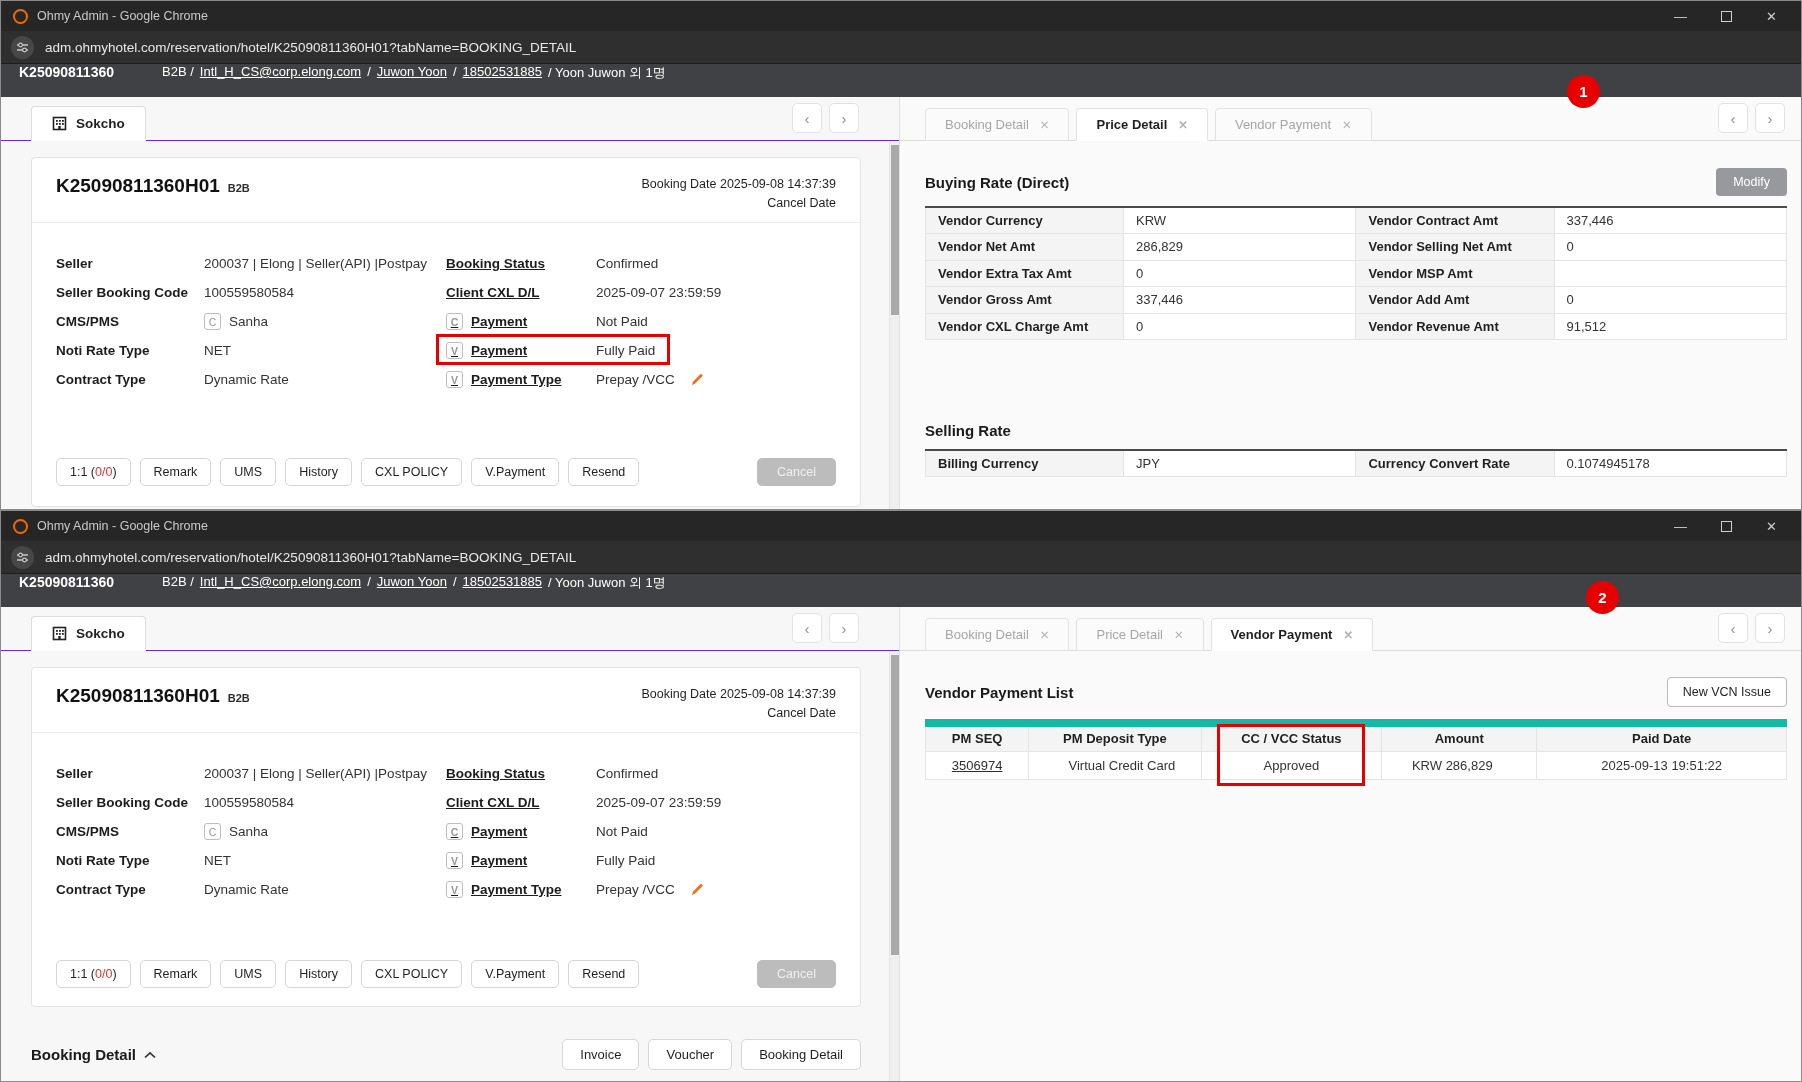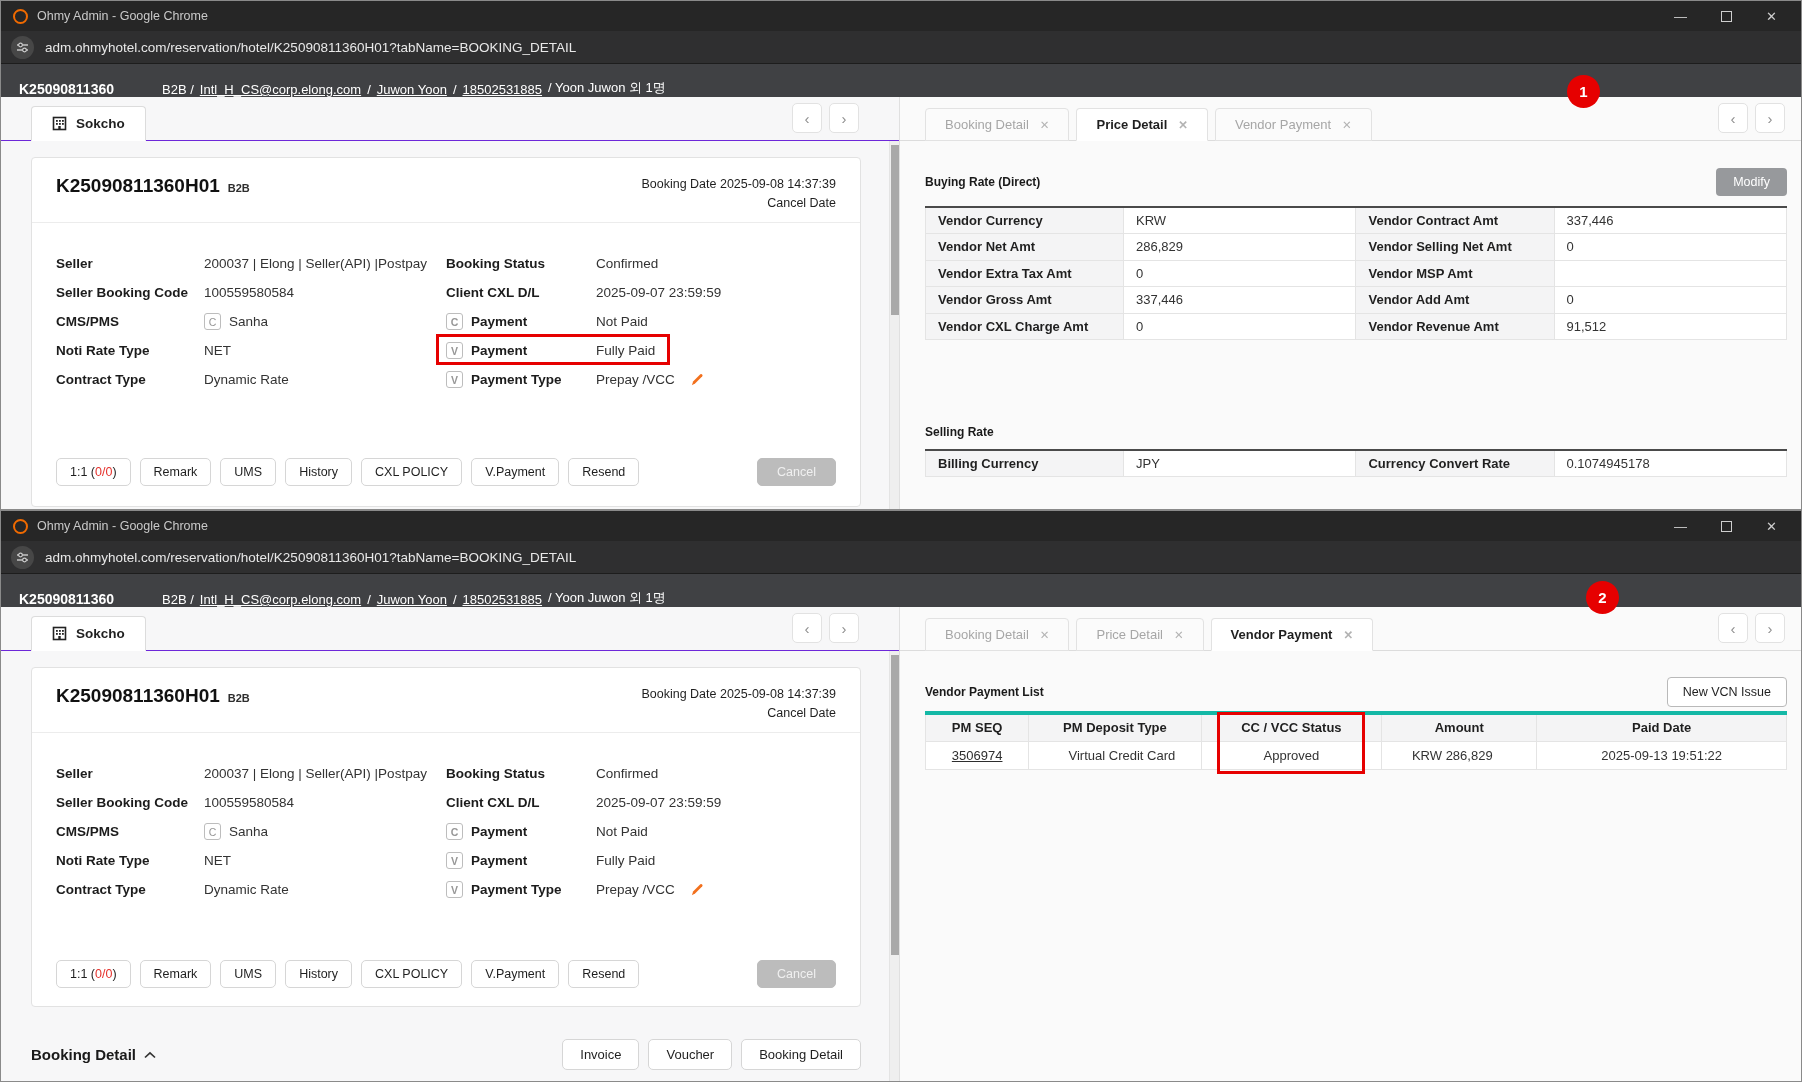--- a/index.html
+++ b/index.html
@@ -21,21 +21,21 @@
                   padding-right: 12px; color: #cfcfcf; font-size: 13px; }
   .win-controls span { cursor: default; }
   .max-box { width: 11px; height: 11px; border: 1px solid #cfcfcf; display: inline-block; }
 
   .urlbar { height: 33px; background: #2f2f30; display: flex; align-items: center;
             gap: 11px; padding: 0 10px; color: #e8e8e8; font-size: 13.5px;
             border-bottom: 1px solid #1d1d1d; text-align: right; }
   .url-icon { width: 23px; height: 23px; border-radius: 50%; background: #474747;
               display: flex; align-items: center; justify-content: center; flex: none; }
 
-  .appheader { height: 33px; background: #404144; display: flex; align-items: flex-end;
+  .appheader { height: 33px; background: #404144; display: flex; align-items: flex-start;
                color: #fff; padding: 0 18px; font-size: 13px; }
   .booking-no { font-weight: 700; font-size: 14px; margin-right: 48px; }
   .hseg { margin-right: 6px; }
   .hlink { text-decoration: underline; margin-right: 6px; cursor: pointer; }
 
   .badge { position: absolute; width: 33px; height: 33px; border-radius: 50%;
            background: #e60000; color: #fff; font-weight: 700; font-size: 15px;
            display: flex; align-items: center; justify-content: center; z-index: 6; }
   #win1 .badge { left: 1566px; top: 74px; }
   #win2 .badge { left: 1585px; top: 70px; }
@@ -70,21 +70,21 @@
   .card-title { font-size: 19px; font-weight: 700; color: #111; }
   .card-badge { font-size: 11px; font-weight: 700; color: #2e2e2e; }
   .card-dates { text-align: right; font-size: 12.5px; color: #1f1f1f; line-height: 1.55; }
 
   .fields { display: flex; padding: 26px 24px 20px; }
   .fcol.left { width: 390px; flex: none; }
   .fcol.right { flex: 1; }
   .frow { display: flex; align-items: center; height: 29px; font-size: 13.5px; position: relative; }
   .flabel { width: 148px; flex: none; font-weight: 700; color: #1c1c1c;
             display: flex; align-items: center; gap: 8px; }
-  .flabel-r { width: 150px; }
+  .flabel-r { width: 150px; text-decoration: underline; }
   .fvalue { color: #333; display: flex; align-items: center; gap: 8px; }
   .marker { width: 17px; height: 17px; border: 1px solid #bdbdbd; border-radius: 3px;
             font-size: 10.5px; color: #979797; display: flex; align-items: center;
             justify-content: center; background: #fff; flex: none; }
   .pencil { margin-left: 7px; display: inline-flex; cursor: pointer; }
 
   .btnrow { display: flex; gap: 9px; align-items: center; }
   #win1 .btnrow { padding: 44px 24px 20px; }
   #win2 .btnrow { padding: 36px 24px 18px; }
   .btn { background: #fff; border: 1px solid #d6d6d6; border-radius: 5px;
@@ -103,36 +103,36 @@
   .rp-tabstrip { height: 44px; padding: 9px 16px 0 25px; border-bottom: 1px solid #dcdcdc;
                  display: flex; align-items: flex-end; }
   .rp-tab { height: 33px; display: flex; align-items: center; gap: 11px; padding: 0 19px;
             border: 1px solid #e2e2e2; background: #fbfbfb; color: #a6a6a6; font-size: 13px;
             margin-right: 7px; border-radius: 4px 4px 0 0; margin-bottom: -1px; cursor: pointer; }
   .rp-tab.active { background: #fff; color: #1f1f1f; font-weight: 700; border-bottom-color: #fff; }
   .tab-x { color: #b3b3b3; font-size: 11.5px; }
 
   .rp-body { padding: 26px 14px 0 25px; }
   .sec-row { display: flex; align-items: center; justify-content: space-between; height: 30px; }
-  .sec-title { font-size: 12px; font-weight: 700; color: #1a1a1a; }
+  .sec-title { font-size: 15px; font-weight: 700; color: #1a1a1a; }
   .btn-modify { background: #97999c; color: #fff; border: none; border-radius: 4px;
                 padding: 7px 17px; font-size: 12.5px; cursor: pointer; }
   .btn-vcn { background: #fff; border: 1px solid #b9b9b9; border-radius: 4px;
              padding: 7px 15px; font-size: 12.5px; color: #1f1f1f; cursor: pointer; }
 
   table { border-collapse: collapse; width: 100%; }
   .ptable { margin-top: 9px; border-top: 2px solid #4a4a4a; }
   .ptable td { border: 1px solid #e4e4e4; height: 26.5px; font-size: 13px; padding: 0 12px; }
   .ptable td.lbl { background: #f4f4f5; color: #1f1f1f; font-weight: 600; width: 23%; }
   .ptable td.val { background: #fff; color: #333; width: 27%; }
   .rel { position: relative; }
 
   .selling-sec { margin-top: 82px; }
 
-  .vtable { margin-top: 4px; border-top: 4px solid #14b8a6; }
+  .vtable { margin-top: 12px; border-top: 8px solid #14b8a6; }
   .vtable th { background: #f4f4f5; border: 1px solid #e4e4e4; height: 28px;
                font-size: 13px; font-weight: 700; color: #1f1f1f; text-align: center; }
   .vtable td { background: #fff; border: 1px solid #e4e4e4; height: 28px;
                font-size: 13px; color: #333; text-align: center; }
   .c-seq { width: 12%; } .c-dep { width: 20%; } .c-status { width: 21%; }
   .c-amt { width: 18%; } .c-date { width: 29%; }
   .td-left { text-align: left; padding-left: 14px; }
   .td-right { text-align: right; padding-right: 14px; }
   .seq-link { text-decoration: underline; color: #2e2e2e; cursor: pointer; }
 

